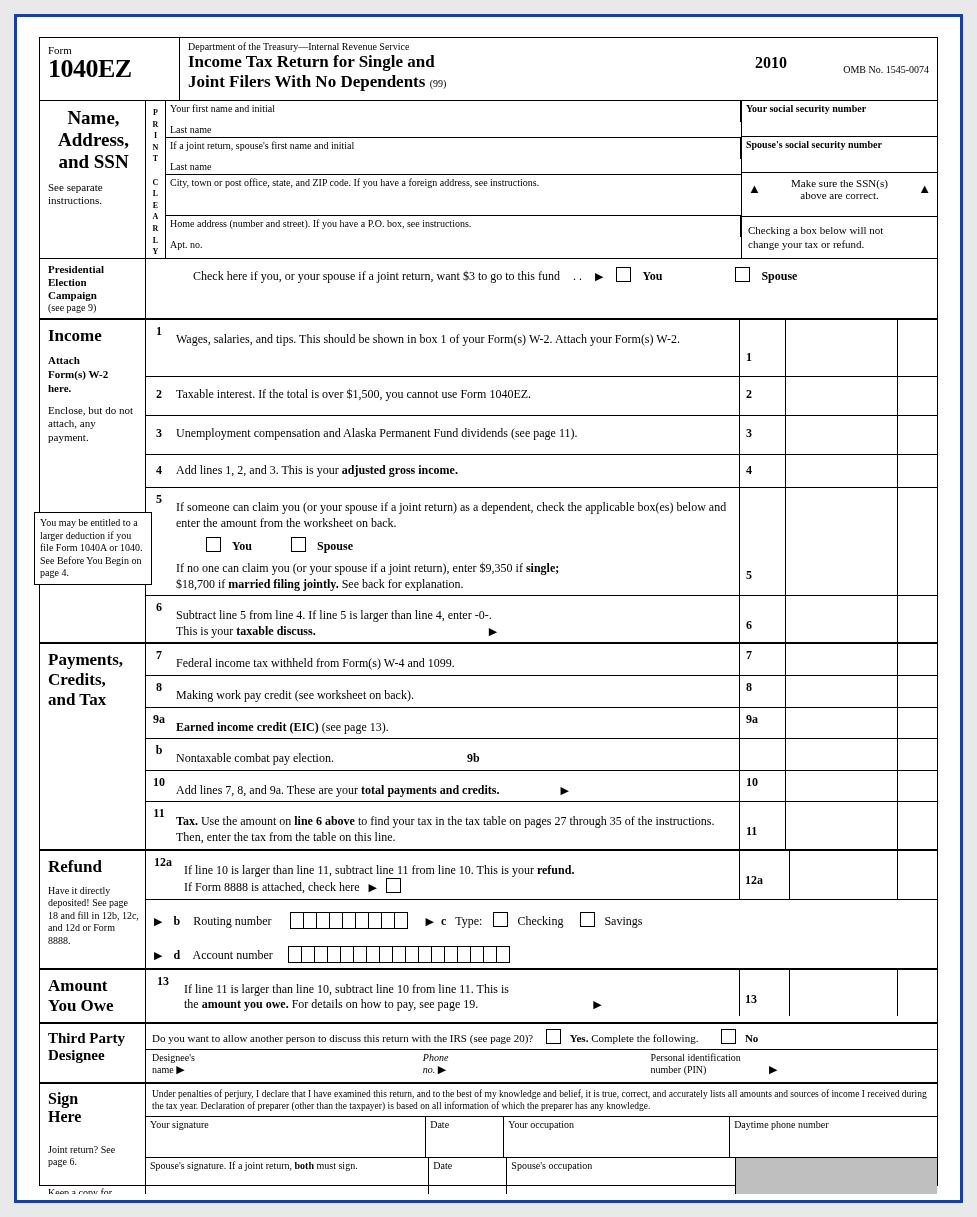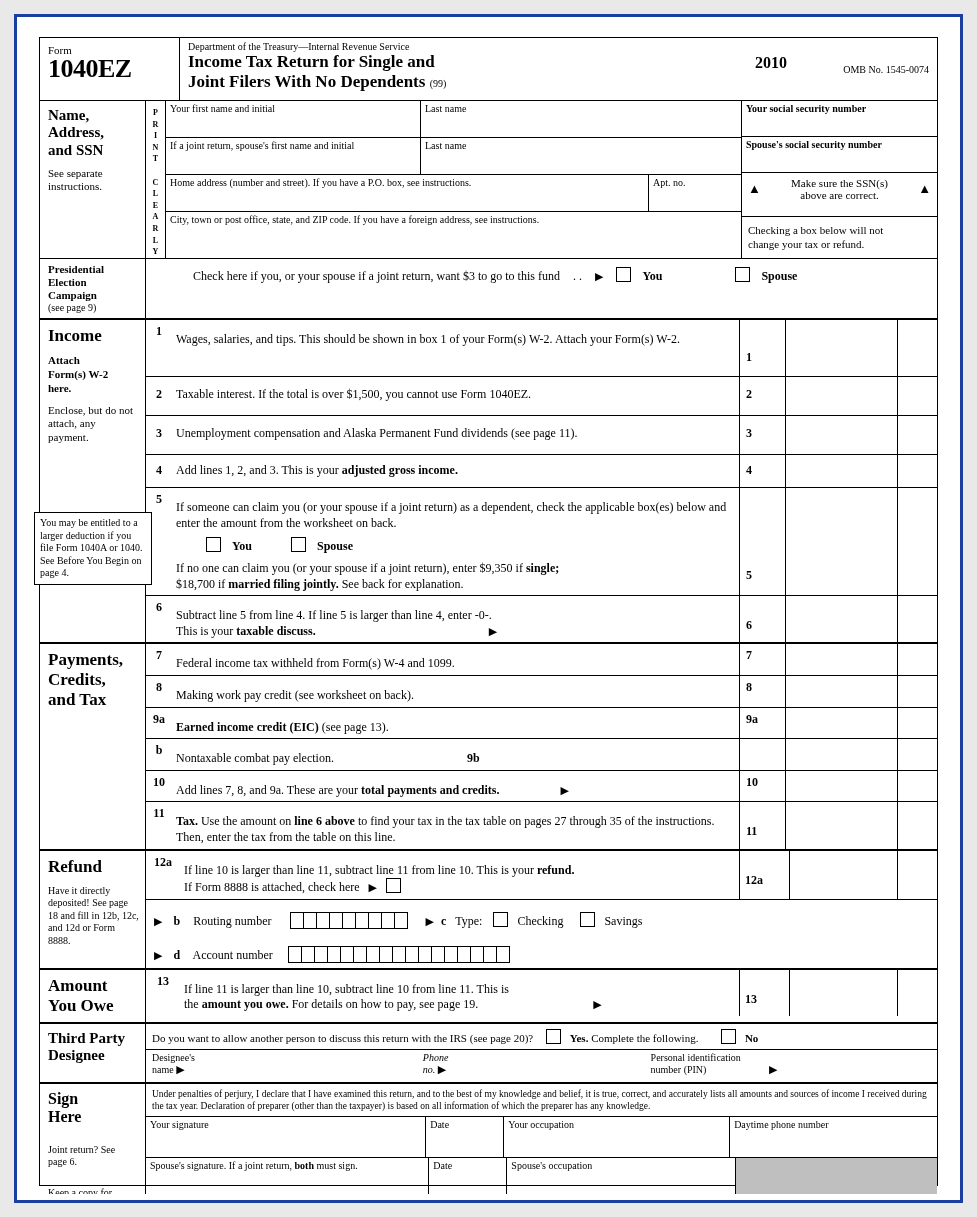--- a/index.html
+++ b/index.html
@@ -22,25 +22,25 @@
   .hdr-mid{flex:1;padding:3px 8px;box-sizing:border-box;position:relative;}
   .hdr-mid .dept{font-size:10px;}
   .hdr-mid .t1{font-size:17px;font-weight:bold;line-height:1.15;}
   .hdr-mid .t99{font-size:10px;font-weight:normal;}
   .hdr-year{position:absolute;right:150px;top:16px;font-size:16px;font-weight:bold;}
   .hdr-omb{position:absolute;right:8px;top:26px;font-size:10px;}
 
   
   .nameblock{display:flex;border-bottom:1px solid #000;}
   .leftcol{width:106px;border-right:1px solid #000;box-sizing:border-box;padding:6px 6px 4px 8px;}
-  .leftcol .hd{font-size:15px;font-weight:bold;line-height:1.15;}
+  .leftcol .hd{font-size:19px;font-weight:bold;line-height:1.15;text-align:center;}
   .leftcol .sub{font-size:11px;margin-top:8px;line-height:1.2;}
   .clearly{width:20px;border-right:1px solid #000;box-sizing:border-box;text-align:center;font-size:8px;font-weight:bold;letter-spacing:0;padding-top:6px;line-height:1.45;}
   .namefields{flex:1;box-sizing:border-box;}
-  .nf-row{display:flex;border-bottom:1px solid #000;height:36px;}
+  .nf-row{display:flex;border-bottom:1px solid #000;height:36px;flex-direction:column;}
   .nf-row:last-child{border-bottom:none;}
   .nf{padding:2px 4px;font-size:10px;box-sizing:border-box;}
   .ssncol{width:196px;border-left:1px solid #000;box-sizing:border-box;}
   .ssn-cell{height:36px;border-bottom:1px solid #000;padding:2px 4px;font-size:10px;font-weight:bold;box-sizing:border-box;}
   .ssn-note{height:44px;border-bottom:1px solid #000;box-sizing:border-box;font-size:11px;text-align:center;padding-top:4px;position:relative;}
   .ssn-note .tri{position:absolute;top:8px;font-size:13px;}
   .ssn-note .tri.l{left:6px;} .ssn-note .tri.r{right:6px;}
   .ssn-warn{font-size:11px;padding:6px 6px;line-height:1.3;}
 
   
@@ -117,26 +117,26 @@
           </div>
           <div class="namefields">
             <div class="nf-row">
               <div class="nf" style="flex:1;border-right:1px solid #000;">Your first name and initial</div>
               <div class="nf" style="width:320px;">Last name</div>
             </div>
             <div class="nf-row">
               <div class="nf" style="flex:1;border-right:1px solid #000;">If a joint return, spouse's first name and initial</div>
               <div class="nf" style="width:320px;">Last name</div>
             </div>
+            <div class="nf-row" style="height:40px;">
+              <div class="nf" style="flex:1;">City, town or post office, state, and ZIP code. If you have a foreign address, see instructions.</div>
+            </div>
             <div class="nf-row">
               <div class="nf" style="flex:1;border-right:1px solid #000;">Home address (number and street). If you have a P.O. box, see instructions.</div>
               <div class="nf" style="width:92px;">Apt. no.</div>
-            </div>
-            <div class="nf-row" style="height:40px;">
-              <div class="nf" style="flex:1;">City, town or post office, state, and ZIP code. If you have a foreign address, see instructions.</div>
             </div>
           </div>
           <div class="ssncol">
             <div class="ssn-cell">Your social security number</div>
             <div class="ssn-cell">Spouse's social security number</div>
             <div class="ssn-note">
               <span class="tri l">▲</span>
               <span class="tri r">▲</span>
               <div>Make sure the SSN(s)</div>
               <div>above are correct.</div>

